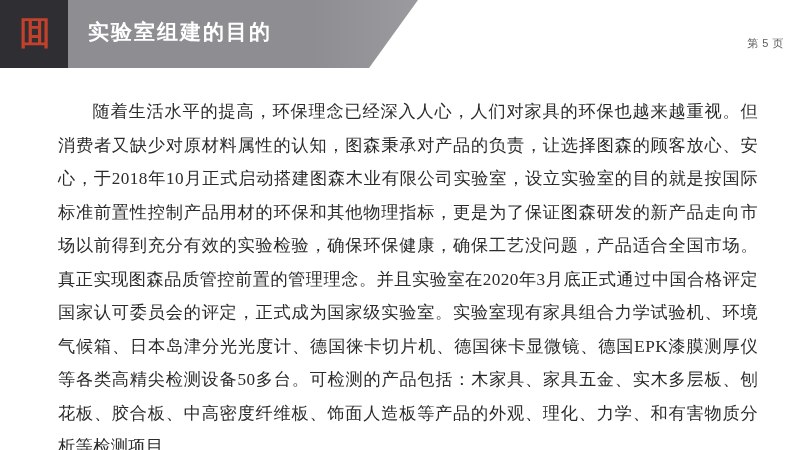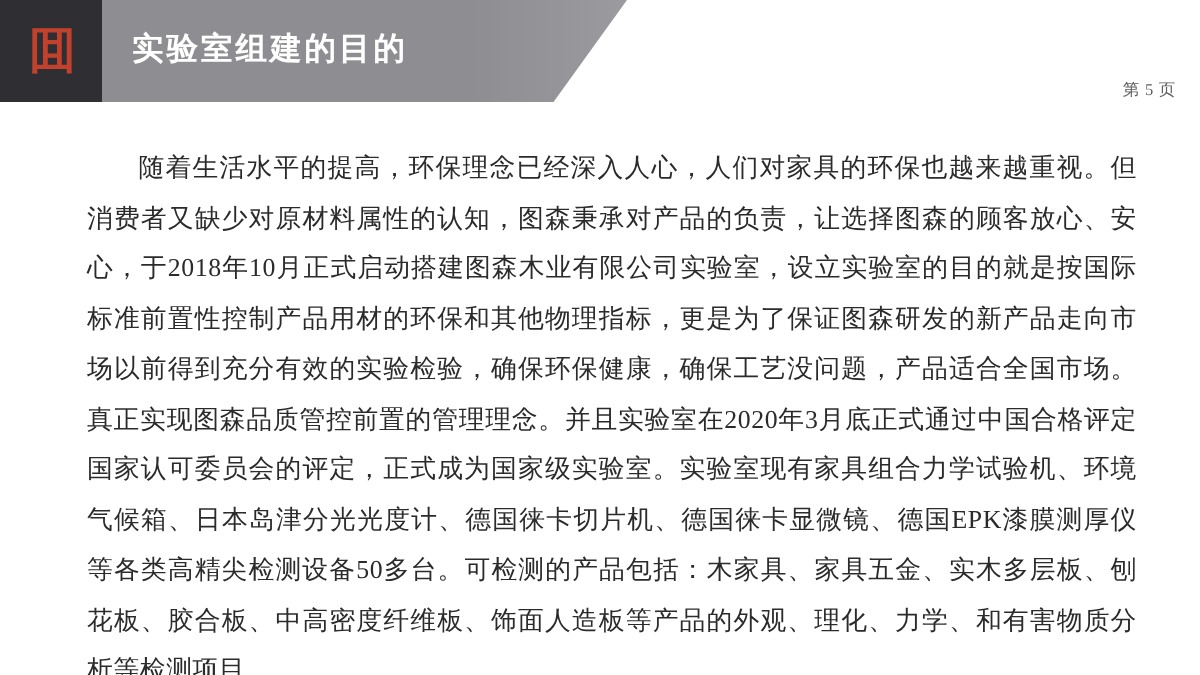--- a/index.html
+++ b/index.html
@@ -77,23 +77,23 @@
     font-family: Liberation Mono, monospace;
     font-size: 21px;
     font-weight: bold;
     color: #ffffff;
     letter-spacing: 2px;
     white-space: nowrap;
   }
 
   .page-number {
     position: absolute;
-    top: 52px;
+    top: 36px;
     right: 16px;
-    font-family: Liberation Serif, serif;
+    font-family: Liberation Sans, sans-serif;
     font-size: 11px;
     color: #5c5c5c;
     letter-spacing: 0.5px;
   }
 
   
   .body-wrap {
     position: absolute;
     top: 78px;
     left: 58px;

